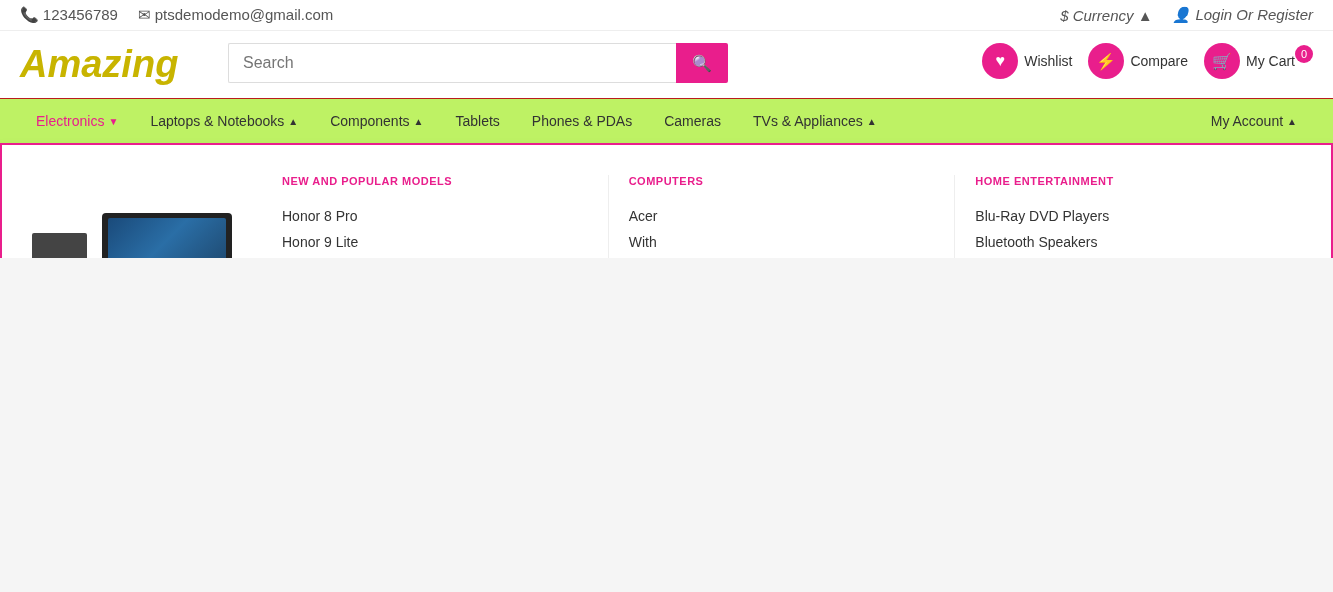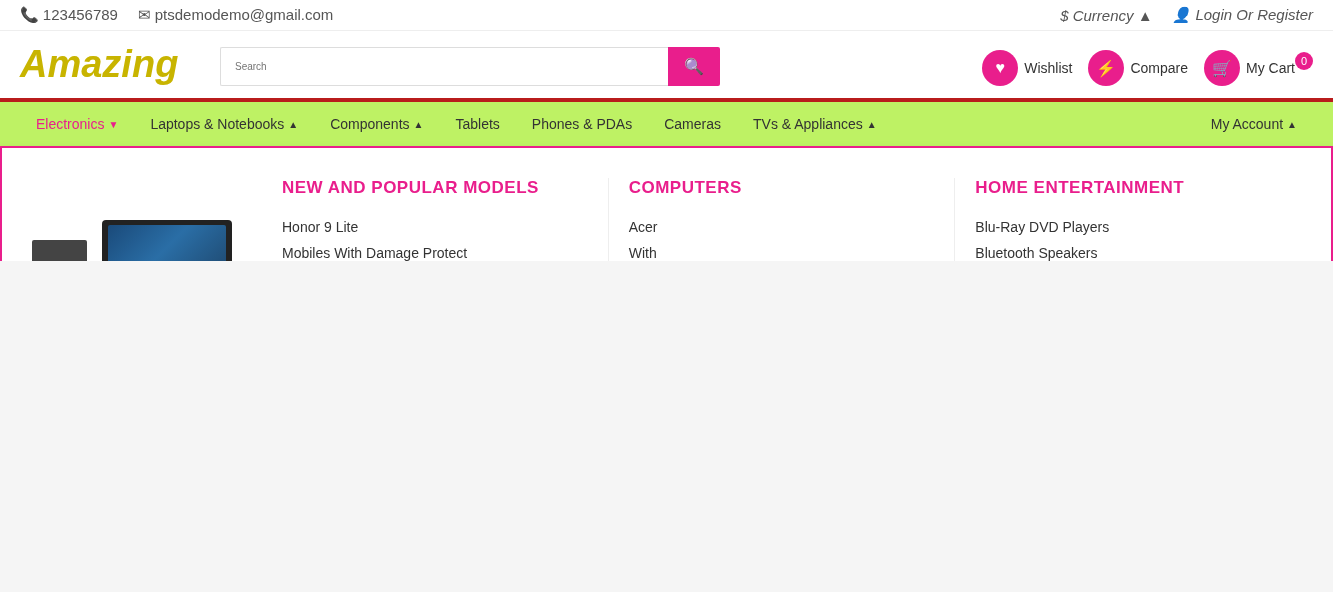--- a/index.html
+++ b/index.html
@@ -18,23 +18,23 @@
     }
     .top-bar-left { display: flex; gap: 20px; }
     .top-bar-right { display: flex; gap: 20px; align-items: center; font-style: italic; }
     .top-bar-right a { color: #555; text-decoration: none; cursor: pointer; }
 
     
     .header {
       background: #fff;
       padding: 12px 20px;
       display: flex;
-      align-items: flex-end;
-      gap: 20px;
-      border-bottom: 4px solid #b91c1c;
+      align-items: flex-start;
+      gap: 28px;
+      border-bottom: 1px solid #b91c1c;
     }
     .logo {
       font-size: 38px;
       font-weight: bold;
       color: #c8b400;
       font-style: italic;
       min-width: 180px;
       text-decoration: none;
       cursor: pointer;
     }
@@ -42,21 +42,21 @@
       flex: 1;
       display: flex;
       max-width: 500px;
     }
     .search-bar input {
       flex: 1;
       padding: 10px 14px;
       border: 1px solid #ddd;
       border-right: none;
       border-radius: 2px 0 0 2px;
-      font-size: 10px;
+      font-size: 16px;
       outline: none;
     }
     .search-bar button {
       background: #e91e8c;
       border: none;
       padding: 10px 16px;
       border-radius: 0 2px 2px 0;
       cursor: pointer;
       color: #fff;
       font-size: 16px;
@@ -221,21 +221,21 @@
 
     .dropdown-col {
       flex: 1;
       padding: 0 20px;
       border-right: 1px solid #eee;
     }
     .dropdown-col:last-child { border-right: none; }
     .dropdown-col-title {
       color: #e91e8c;
       font-weight: bold;
-      font-size: 17px;
+      font-size: 11px;
       letter-spacing: 0.5px;
       margin-bottom: 16px;
       text-transform: uppercase;
     }
     .dropdown-col ul {
       list-style: none;
     }
     .dropdown-col ul li {
       padding: 5px 0;
       cursor: pointer;
@@ -353,20 +353,21 @@
           </div>
           <div class="pc-monitor-stand"></div>
           <div class="pc-keyboard"></div>
           <div class="pc-mouse"></div>
         </div>
       </div>
 
       <div class="dropdown-col">
         <div class="dropdown-col-title">NEW AND POPULAR MODELS</div>
         <ul>
+          <li>Honor 8 Pro</li>
           <li>Honor 9 Lite</li>
           <li>Mobiles With Damage Protect</li>
           <li>Mobiles With Extended Warranty</li>
           <li>Moto X4 6GB</li>
           <li>Redmi 5</li>
           <li>Redmi Note 5 Series</li>
         </ul>
       </div>
 
       <div class="dropdown-col">

